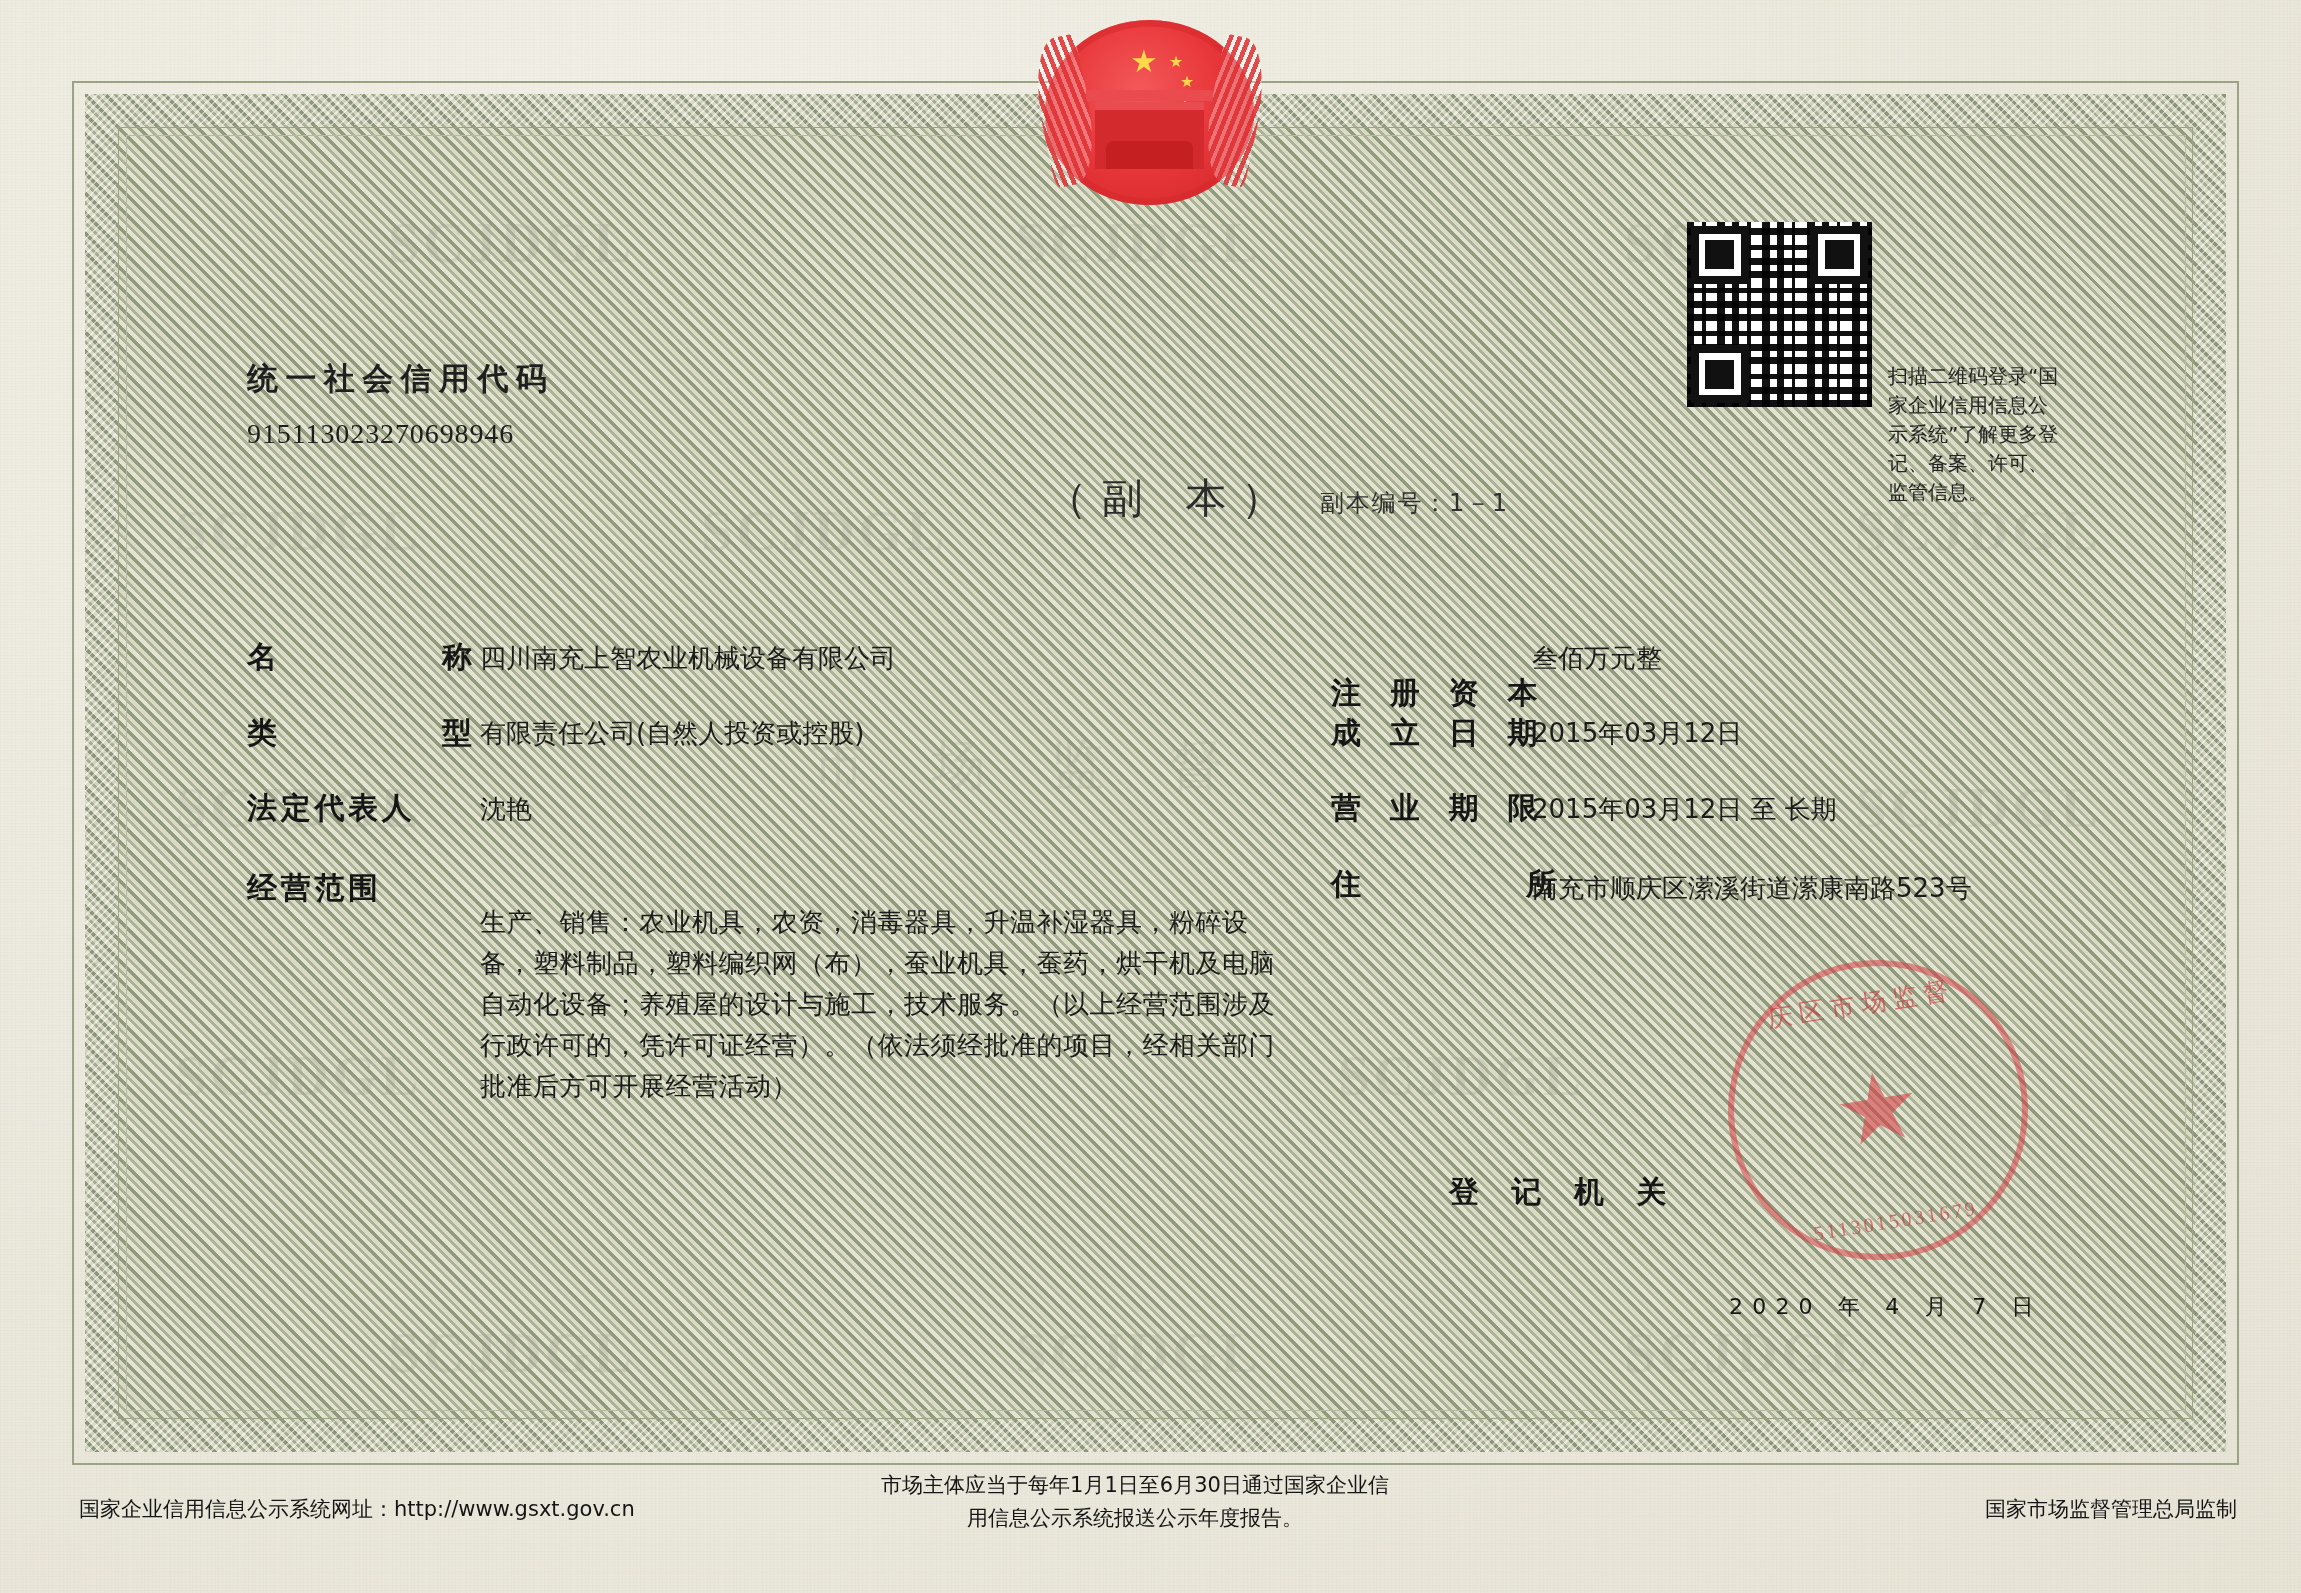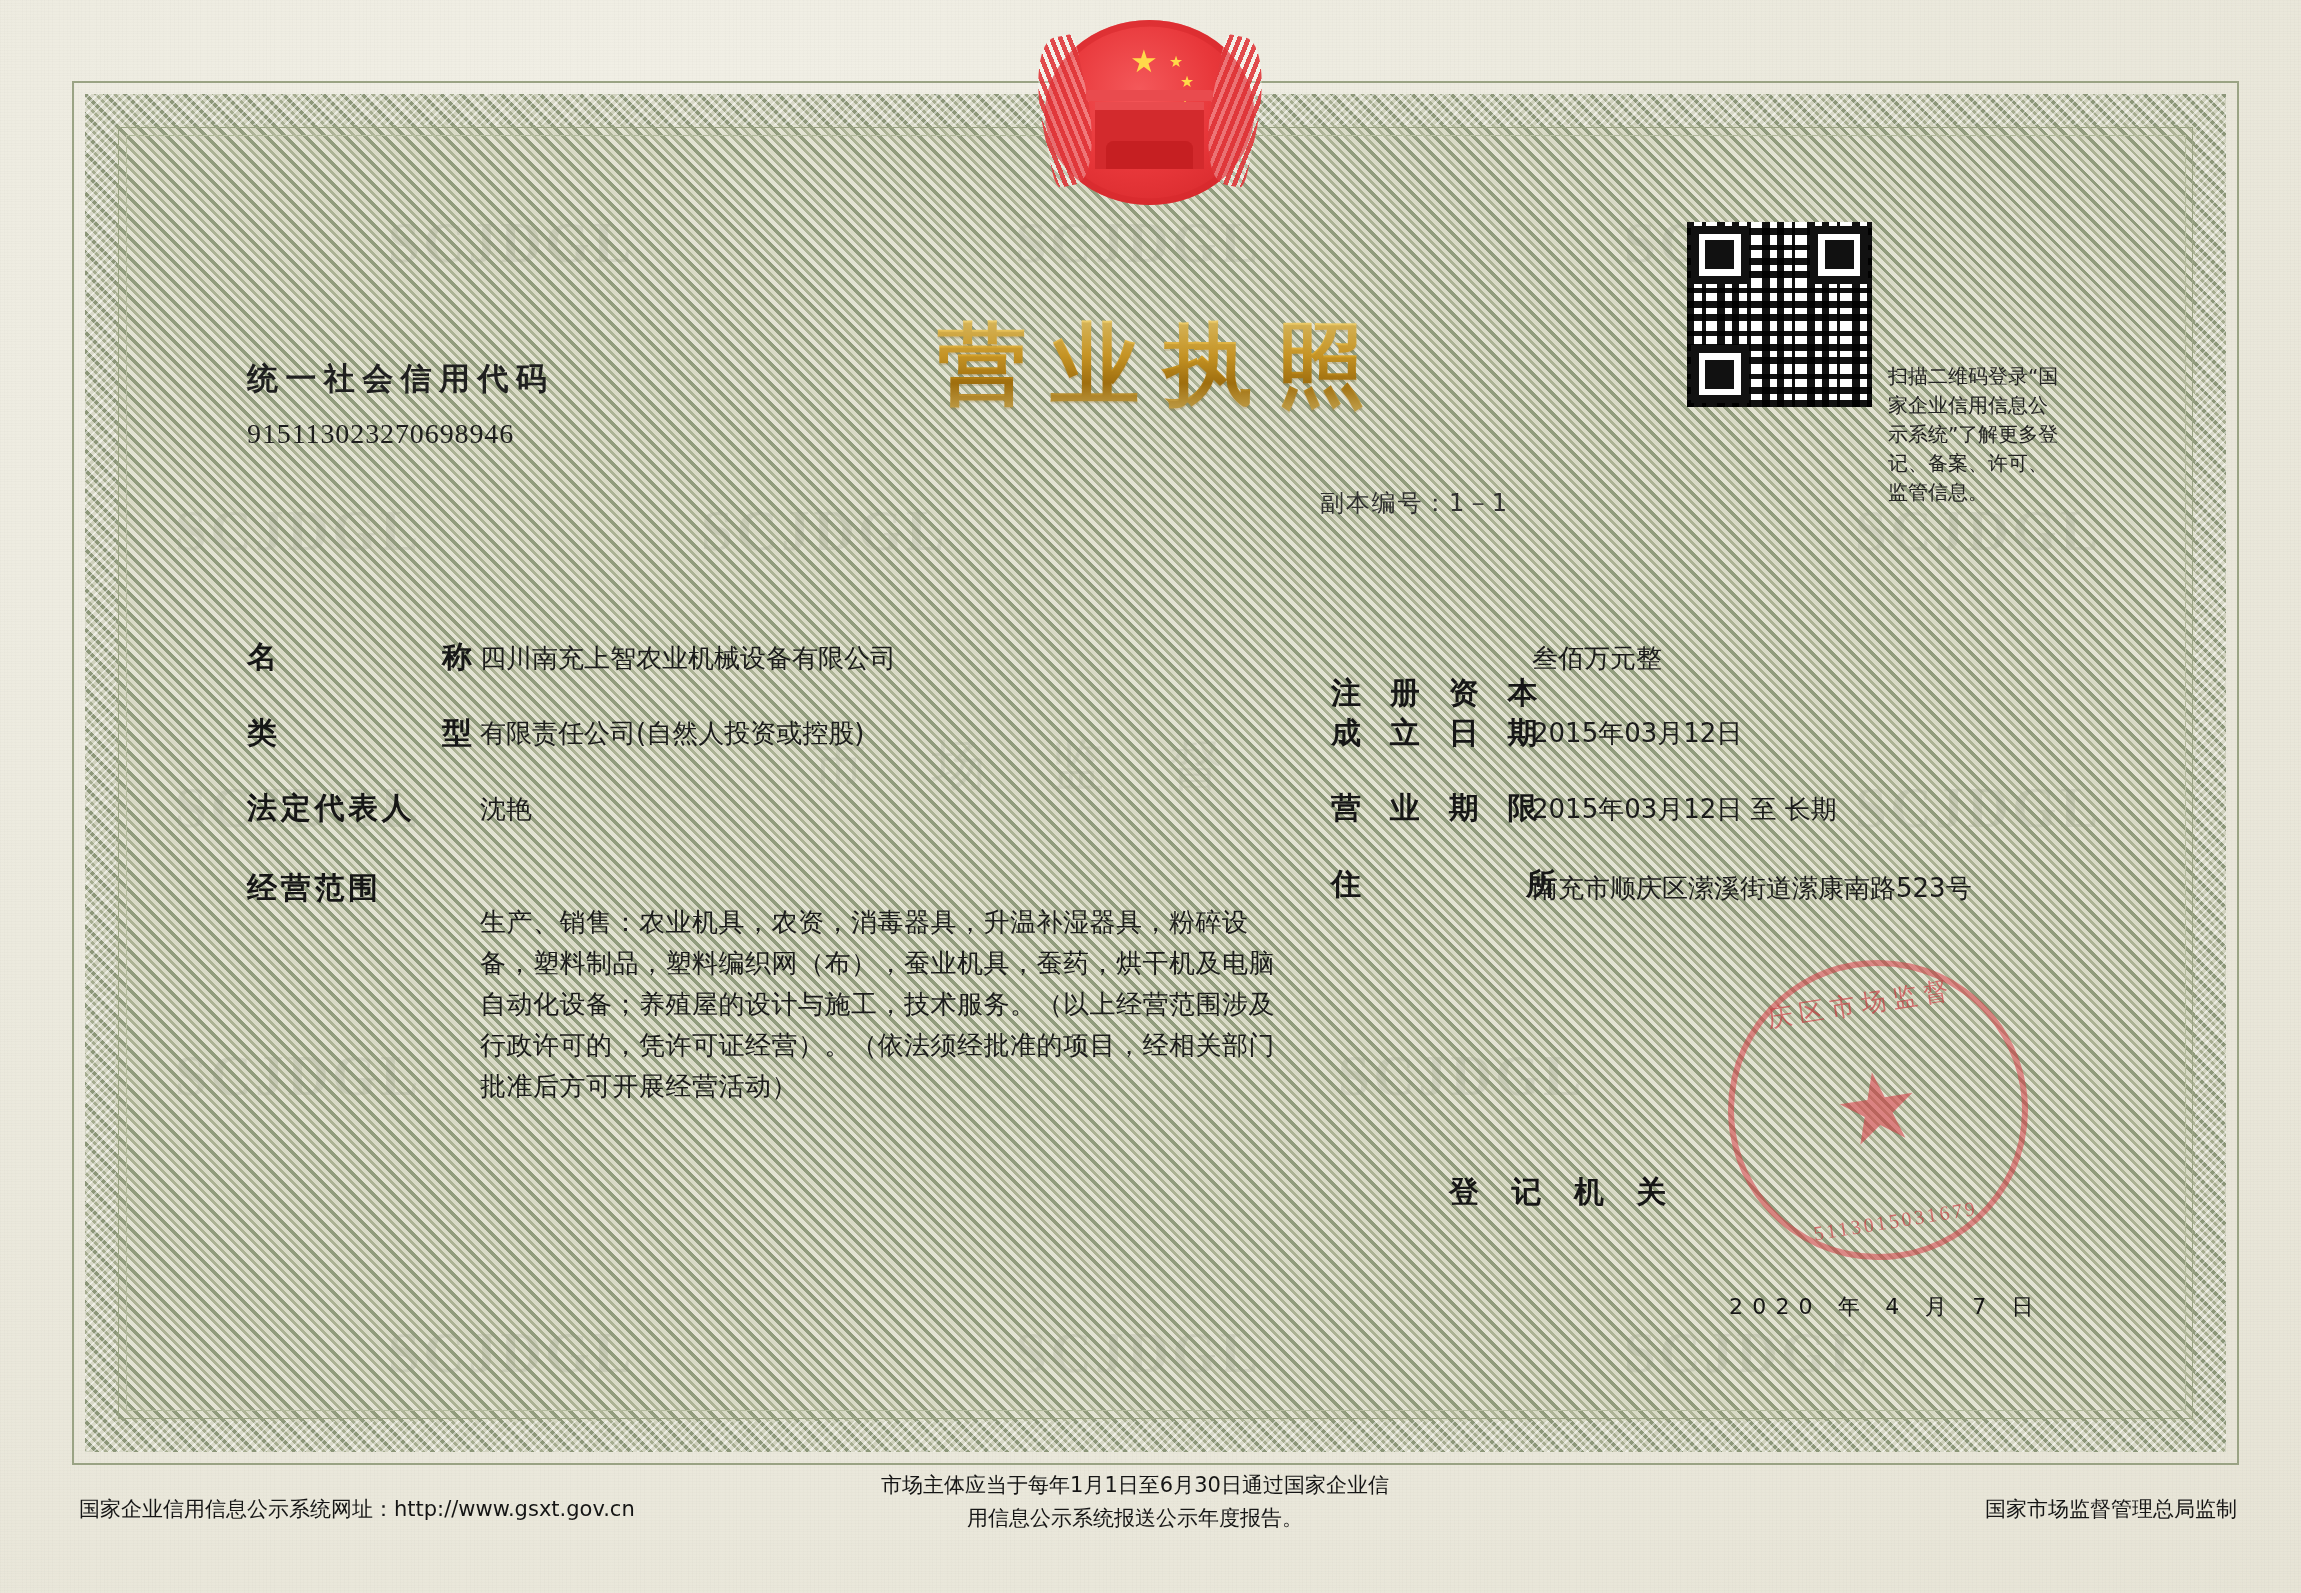--- a/index.html
+++ b/index.html
@@ -446,21 +446,21 @@
     <div class="wheat-l"></div>
     <div class="wheat-r"></div>
     <div class="star-big">★</div>
     <div class="star-s" style="left:135px; top:41px;">★</div>
     <div class="star-s" style="left:146px; top:61px;">★</div>
     <div class="star-s" style="left:144px; top:85px;">★</div>
     <div class="star-s" style="left:129px; top:102px;">★</div>
     <div class="gate"></div>
   </div>
 
-  <div id="title">营业执照</div>
+  <div id="subtitle">（副 本）</div>
   <div id="copy-no">
     <span>副本编号：</span><span>1－1</span>
   </div>
 
   <div id="credit-label">统一社会信用代码</div>
   <div id="credit-value">915113023270698946</div>
 
   <div id="qr-wrap">
     <div id="qr">
       <span class="qr-eye tl">

